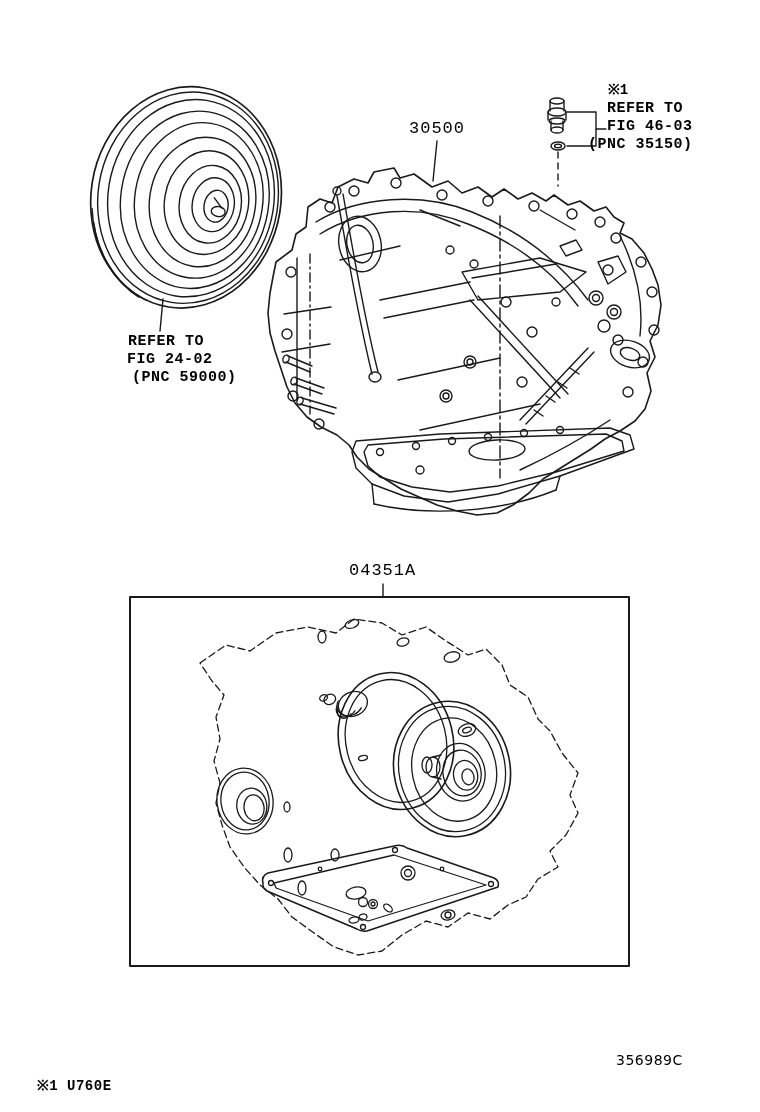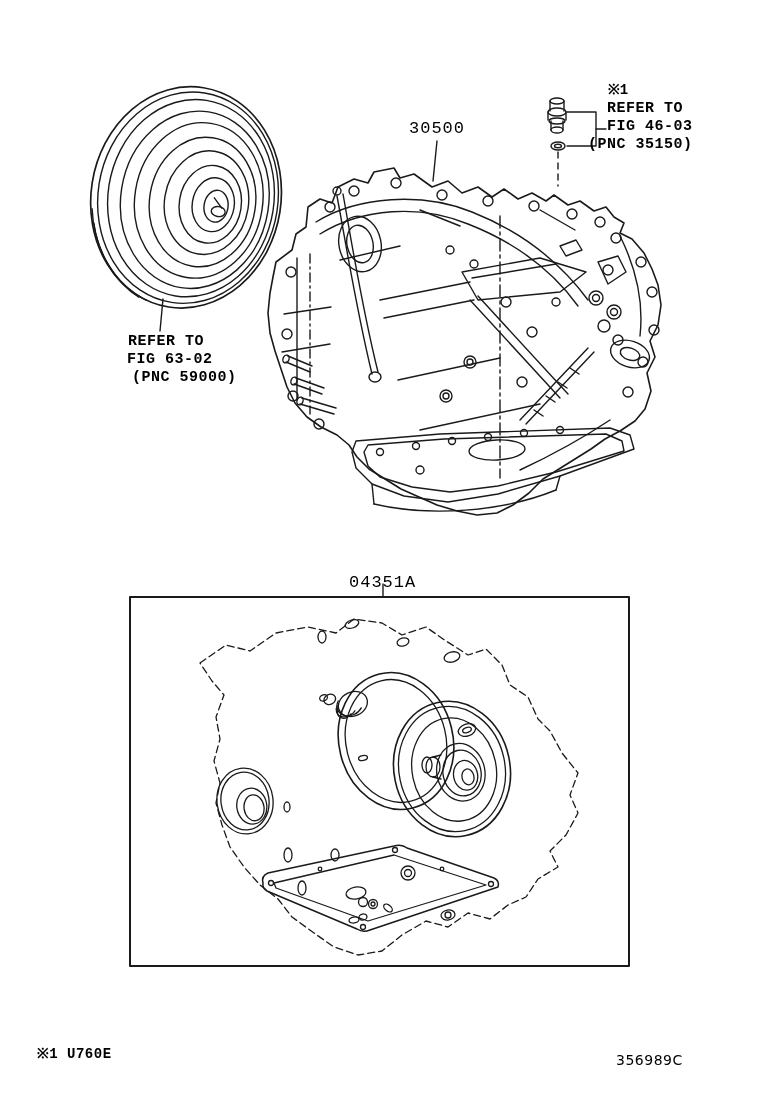--- a/index.html
+++ b/index.html
@@ -237,23 +237,23 @@
 
   <div>
     <div class="lbl refmark" style="left:608px;top:83px;">※1</div>
     <div class="lbl note" style="left:607px;top:100px;">REFER TO</div>
     <div class="lbl note" style="left:607px;top:118px;">FIG 46-03</div>
     <div class="lbl note" style="left:588px;top:136px;">(PNC 35150)</div>
   </div>
 
   <div>
     <div class="lbl note" style="left:128px;top:333px;">REFER TO</div>
-    <div class="lbl note" style="left:127px;top:351px;">FIG 63-02</div>
+    <div class="lbl note" style="left:127px;top:351px;">FIG 24-02</div>
     <div class="lbl note" style="left:132px;top:369px;">(PNC 59000)</div>
   </div>
 
-  <div class="lbl pn" style="left:349px;top:562px;margin-top:12px;">04351A</div>
-
-  <div class="lbl foot" style="left:37px;top:1047px;">※1 U760E</div>
+  <div class="lbl pn" style="left:349px;top:562px;">04351A</div>
+
+  <div class="lbl foot" style="left:37px;top:1079px;">※1 U760E</div>
 
   <div class="lbl code" style="left:616px;top:1053px;text-align:right;">356989C</div>
 
 </div>
 
 </body></html>

